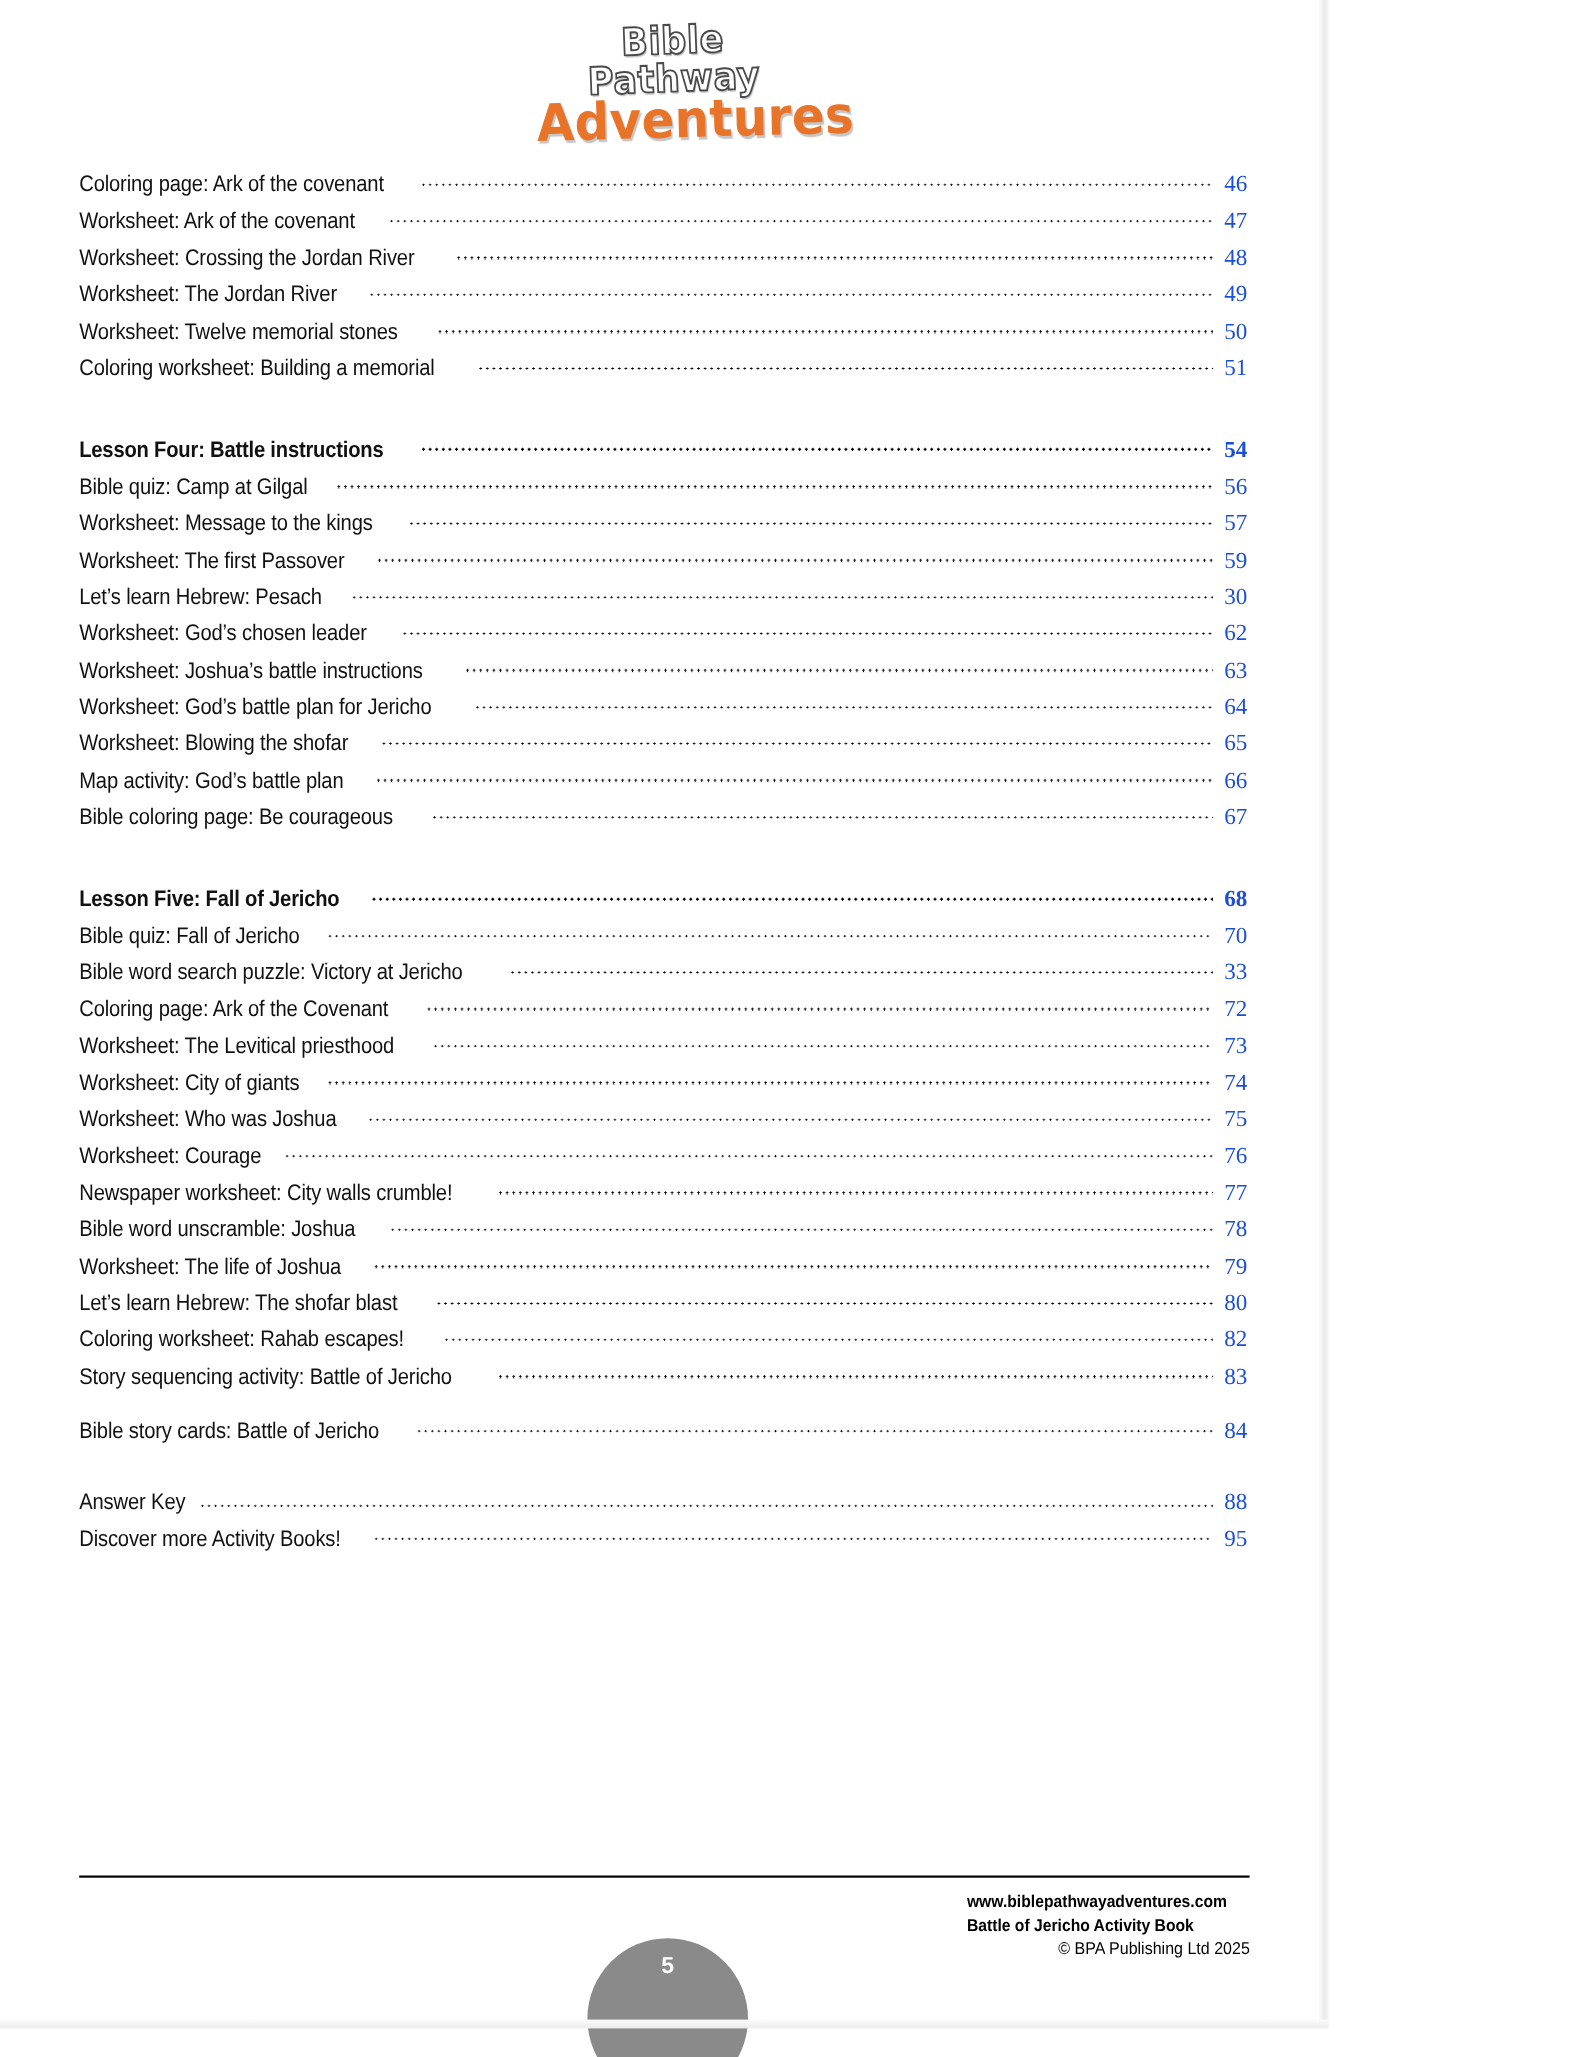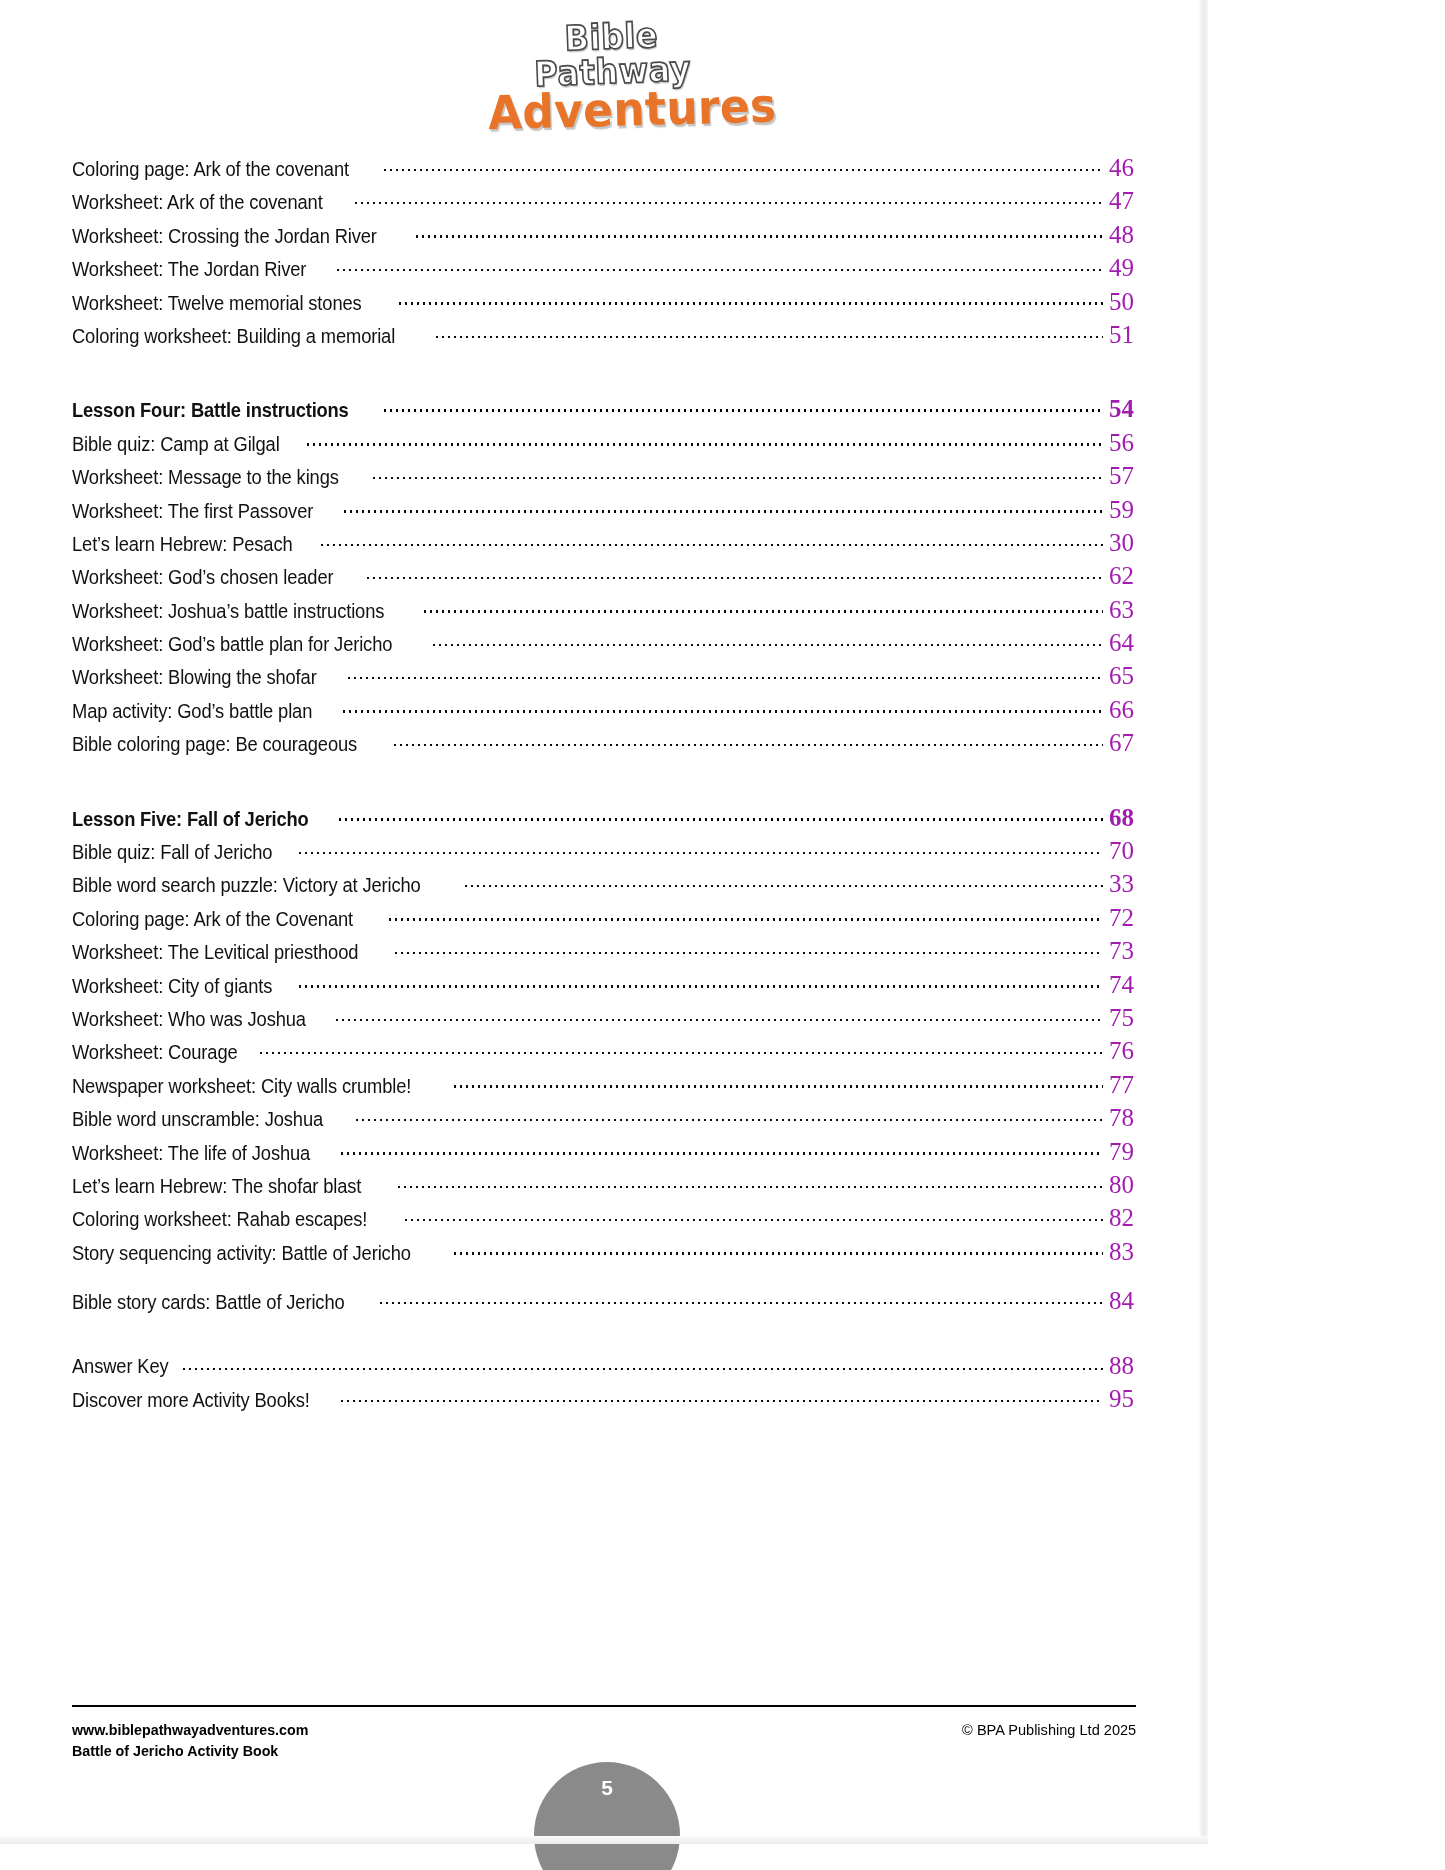--- a/index.html
+++ b/index.html
@@ -127,23 +127,23 @@
     background-position: left bottom;
   }
   .toc-row.bold .leader::after {
     height: 3.1px;
     background-image: radial-gradient(circle, #000 0 1.25px, transparent 1.4px);
     background-size: 6.0px 3.1px;
   }
   .toc-row .page {
     flex: 0 0 auto;
     font-family: "Liberation Serif", serif;
-    font-size: 25px;
+    font-size: 21px;
     font-weight: 400;
-    color: #a21caf;
+    color: #1d4ed8;
     text-align: right;
     min-width: 30px;
     letter-spacing: 0px;
   }
   .toc-row.bold .page {
     font-weight: 700;
   }
   
   .gap-before { margin-top: 41px; }
   .gap-small  { margin-top: 16px; }
@@ -158,21 +158,22 @@
     height: 1.6px;
     background: #000;
   }
   #footer {
     position: absolute;
     left: 72px;
     top: 1719px;
     width: 1064px;
     display: flex;
     justify-content: space-between;
-    align-items: flex-start;
+    align-items: flex-end;
+    flex-direction: column;
   }
   #footer .left {
     font-family: "Liberation Sans", sans-serif;
     font-size: 15.5px;
     font-weight: 700;
     line-height: 21px;
     color: #000;
     transform: scaleX(0.92);
     transform-origin: left top;
     white-space: nowrap;

